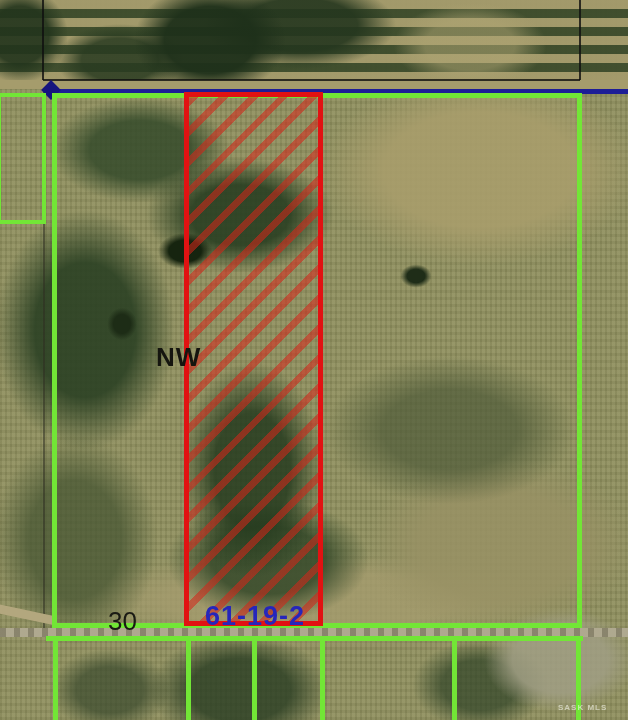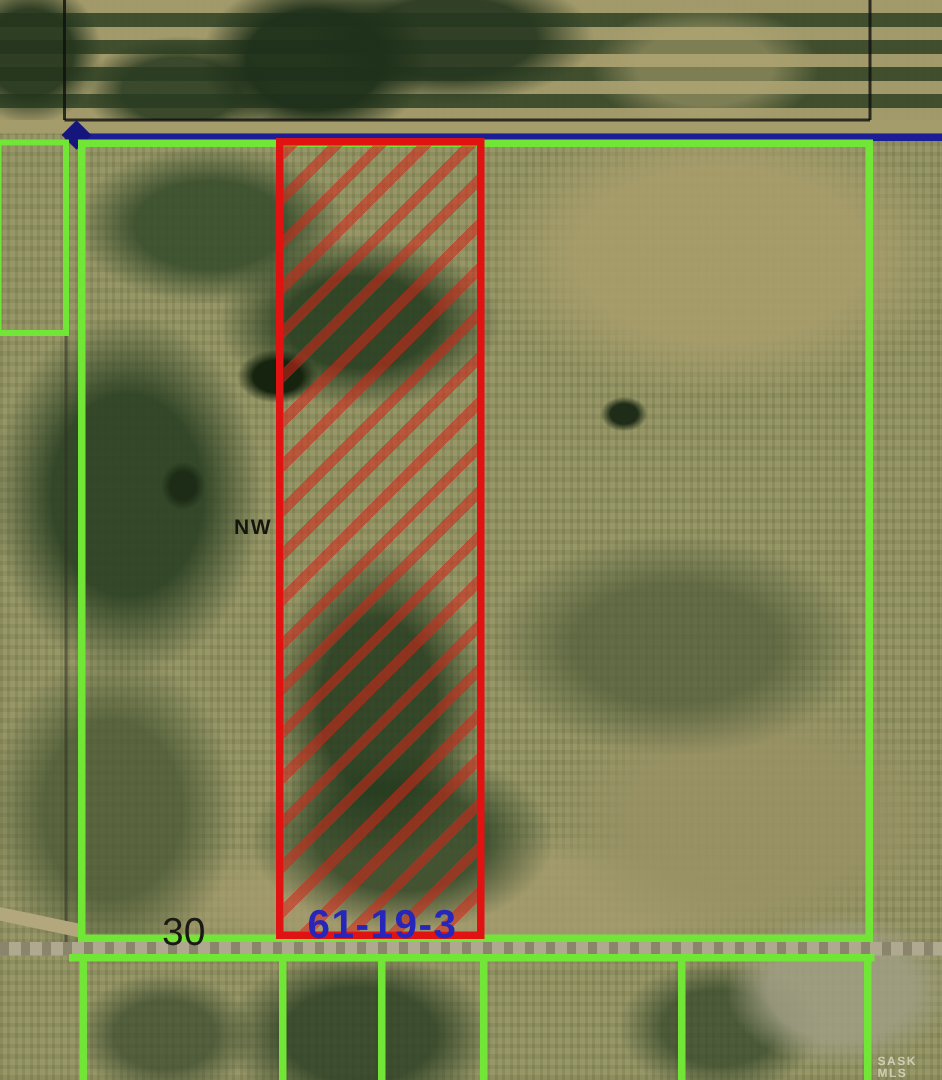--- a/index.html
+++ b/index.html
@@ -63,24 +63,24 @@
     background-image:repeating-linear-gradient(90deg, rgba(60,60,45,.25) 0 6px, rgba(255,255,240,.12) 6px 14px);}
   .lot-divider{position:absolute;top:640px;width:5px;height:80px;background:#72e636;z-index:8;}
   
   .highlight-parcel{
     box-sizing:border-box;position:absolute;left:184px;top:92px;width:139px;height:534px;z-index:9;
     border:5px solid #e11212;
     background:repeating-linear-gradient(135deg, rgba(214,36,24,.55) 0 7px, rgba(214,36,24,0) 7px 21px);
   }
   
   .lbl{position:absolute;z-index:12;line-height:1;}
-  .lbl-quarter{left:156px;top:344px;font-size:14px;font-weight:700;color:#15150f;letter-spacing:1px;}
+  .lbl-quarter{left:156px;top:344px;font-size:26px;font-weight:700;color:#15150f;letter-spacing:1px;}
   .lbl-section{left:108px;top:608px;font-size:26px;font-weight:400;color:#1a1a14;}
   .lbl-township{left:205px;top:603px;font-size:27px;font-weight:700;color:#2626bb;letter-spacing:1px;z-index:10;}
-  .lbl-watermark{left:558px;top:704px;font-size:8px;font-weight:700;color:rgba(255,255,250,.55);letter-spacing:1px;margin-left:27px;}
+  .lbl-watermark{left:558px;top:704px;font-size:8px;font-weight:700;color:rgba(255,255,250,.55);letter-spacing:1px;}
 </style>
 </head>
 <body>
 
 <div id="map-canvas">
 
   <div class="terrain"></div>
   <div class="top-strip"></div>
   <div class="top-gap"></div>
   <div class="trail-v"></div>
@@ -102,16 +102,16 @@
   <div class="lot-divider" style="left:186px;"></div>
   <div class="lot-divider" style="left:252px;"></div>
   <div class="lot-divider" style="left:320px;"></div>
   <div class="lot-divider" style="left:452px;"></div>
   <div class="lot-divider" style="left:576px;"></div>
 
   <div class="highlight-parcel"></div>
 
   <div class="lbl lbl-quarter">NW</div>
   <div class="lbl lbl-section">30</div>
-  <div class="lbl lbl-township">61-19-3</div>
+  <div class="lbl lbl-township">61-19-2</div>
   <div class="lbl lbl-watermark">SASK MLS</div>
 
 </div>
 
 </body></html>

